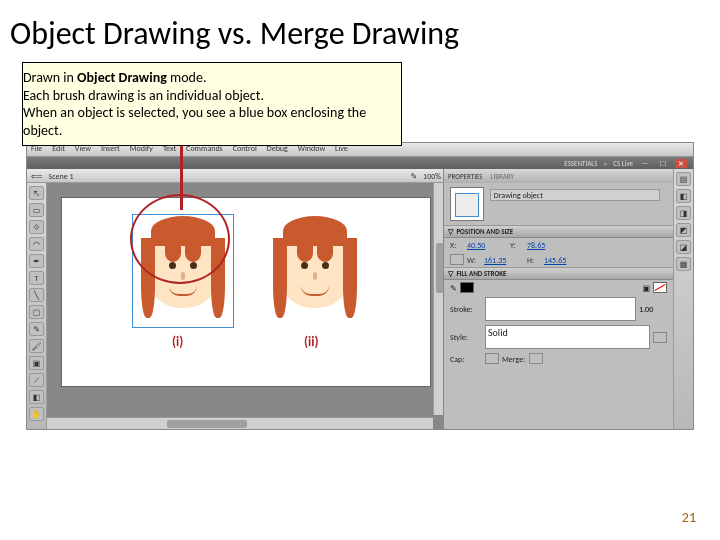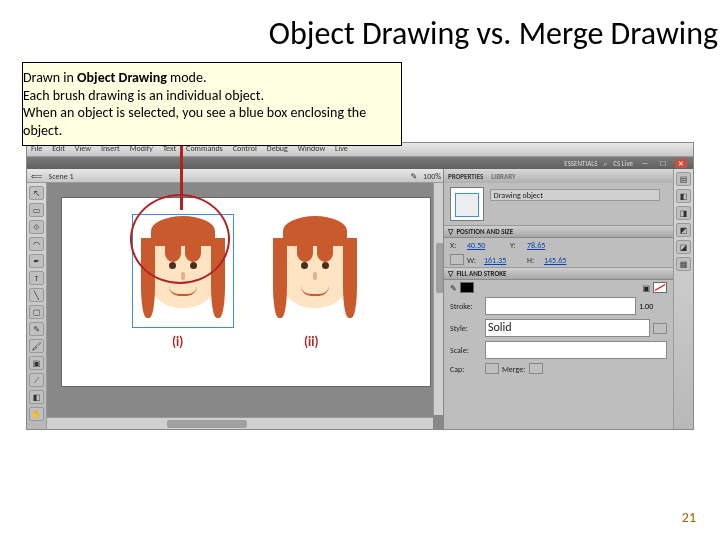--- a/index.html
+++ b/index.html
@@ -1,17 +1,17 @@
 <!DOCTYPE html>
 <html><head>
 <meta charset="utf-8">
 <style>
 *{box-sizing:border-box;margin:0;padding:0}
 body{width:720px;height:540px;background:#fff;font-family:Calibri,Arial,sans-serif;position:relative;overflow:hidden}
-.title{font-size:32px;font-weight:400;text-align:right;padding:14px 2px 6px;color:#000}
+.title{font-size:32px;font-weight:400;text-align:left;padding:14px 10px 6px;color:#000}
 .callout{position:absolute;left:22px;top:62px;width:380px;background:#FFFFE1;border:1px solid #000;padding:6px 0;font-size:14px;line-height:1.25;z-index:30}
 .callout-line{position:absolute;left:180px;top:138px;width:3px;height:72px;background:#B22222;z-index:25}
 .callout-circle{position:absolute;left:130px;top:194px;width:100px;height:90px;border:2px solid #B22222;border-radius:50%;z-index:25}
 .app{position:absolute;left:26px;top:142px;width:668px;height:288px;background:#A8A8A8;border:1px solid #888;font-size:9px;z-index:5}
 .menubar{height:14px;background:linear-gradient(#E8E8E8,#C8C8C8);border-bottom:1px solid #999;display:flex;padding:0 4px;gap:10px;font-size:8px;color:#333}
 .topband{height:12px;background:linear-gradient(#7A7A7A,#606060);display:flex;justify-content:flex-end;align-items:center;padding:0 6px;gap:6px;color:#ddd;font-size:7px}
 .winbtn{width:12px;height:9px;display:inline-flex;align-items:center;justify-content:center;font-size:7px}
 .winclose{background:#C94F3F;color:#fff}
 .scenebar{position:absolute;left:0;top:26px;width:418px;height:14px;background:linear-gradient(#E8E8E8,#C8C8C8);border-bottom:1px solid #999;display:flex;align-items:center;padding:0 4px;font-size:8px;color:#333;gap:6px}
 .scenebar .spacer{flex:1}
@@ -39,31 +39,31 @@
 .nose{position:absolute;top:50px;left:36px;width:4px;height:8px;background:#E0B090;border-radius:2px}
 .mouth{position:absolute;top:64px;left:24px;width:28px;height:10px;border-bottom:2px solid #C85A2E;border-radius:0 0 14px 14px}
 .selbox{position:absolute;border:1px solid #3E8FD4}
 .selbox.main{left:70px;top:16px;width:102px;height:114px}
 .selbox.s1{left:88px;top:42px;width:22px;height:22px}
 .selbox.s2{left:118px;top:42px;width:22px;height:22px}
 .selbox.s3{left:100px;top:70px;width:28px;height:16px}
 .figlabel{position:absolute;top:136px;font-size:13px;font-weight:bold;color:#B22222}
 .fl1{left:110px}.fl2{left:242px}
 .panel{position:absolute;right:20px;top:26px;width:230px;height:260px;background:#BEBEBE;border-left:1px solid #888;font-size:8px;color:#222}
-.ptabs{height:14px;background:linear-gradient(#D8D8D8,#B0B0B0);display:flex;align-items:center;padding:0 4px;gap:8px;font-size:7px;font-weight:bold;color:#333}
+.ptabs{height:14px;background:linear-gradient(#D8D8D8,#B0B0B0);display:flex;align-items:center;padding:0 4px;gap:8px;font-size:7px;font-weight:normal;color:#333}
 .pbody{padding:4px 6px}
 .swatch{width:34px;height:34px;background:#fff;border:1px solid #777;display:inline-block;vertical-align:top;margin-right:4px}
 .swatch::after{content:"";display:block;width:22px;height:22px;margin:5px auto;border:1px solid #3E8FD4;background:#eee}
 .objlabel{display:inline-block;width:170px;height:12px;background:#D0D0D0;border:1px solid #999;font-size:8px;padding:0 3px;vertical-align:top;margin-top:2px}
 .phdr{height:13px;background:linear-gradient(#CFCFCF,#A8A8A8);border-top:1px solid #999;border-bottom:1px solid #888;font-size:7px;font-weight:bold;padding:1px 4px;display:flex;align-items:center}
 .phdr .tw{margin-right:3px;font-size:7px}
 .row{display:flex;align-items:center;padding:2px 6px;gap:3px;font-size:8px}
 .lbl{color:#333;width:14px}
 .val{color:#0645AD;text-decoration:underline;width:40px}
-.fld{background:#fff;border:1px solid #888;height:18px;flex:1;padding:0 2px;font-size:12px}
+.fld{background:#fff;border:1px solid #888;height:24px;flex:1;padding:0 2px;font-size:10px}
 .sw{width:14px;height:11px;border:1px solid #666;background:#000}
 .sw.none{background:#fff;position:relative}
 .sw.none::after{content:"";position:absolute;left:0;top:4px;width:100%;height:1px;background:red;transform:rotate(-30deg)}
 .mini{width:14px;height:11px;background:#C0C0C0;border:1px solid #888;display:inline-block}
 .pagenum{position:absolute;right:24px;bottom:14px;font-size:14px;color:#a16207}
 </style>
 </head>
 <body>
 
 <div class="title">Object Drawing vs. Merge Drawing</div>
@@ -206,24 +206,20 @@
       <span style="width:32px">Stroke:</span>
       <span class="fld"></span>
       <span class="val" style="width:28px;text-decoration:none;color:#000">1.00</span>
     </div>
     <div class="row">
       <span style="width:32px">Style:</span>
       <span class="fld">Solid</span>
       <span class="mini"></span>
     </div>
     <div class="row">
-      <span style="width:32px">Scale:</span>
-      <span class="fld"></span>
-    </div>
-    <div class="row">
       <span style="width:32px">Cap:</span>
       <span class="mini"></span>
       <span style="width:24px">Merge:</span>
       <span class="mini"></span>
     </div>
   </div>
 
   <div class="iconbar">
     <div class="tool">▤</div>
     <div class="tool">◧</div>

